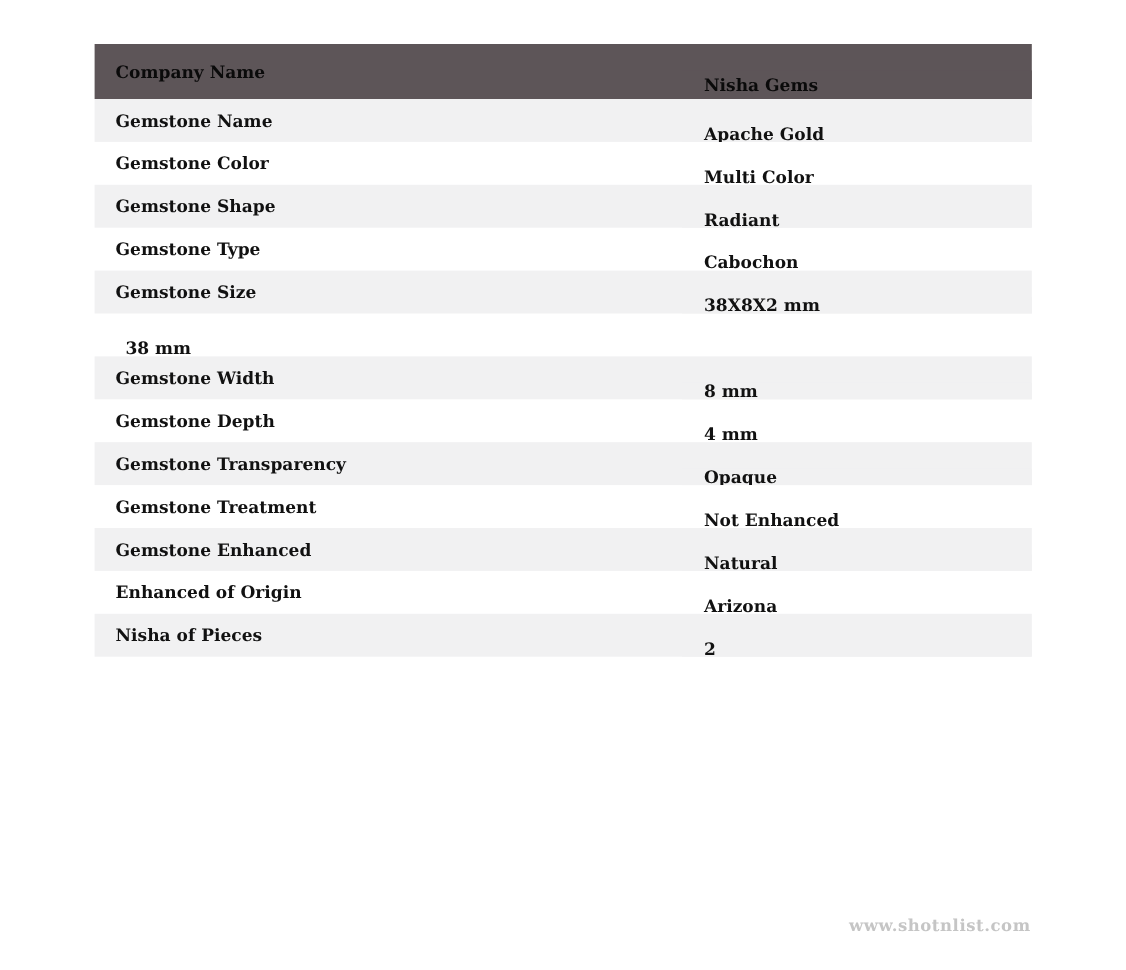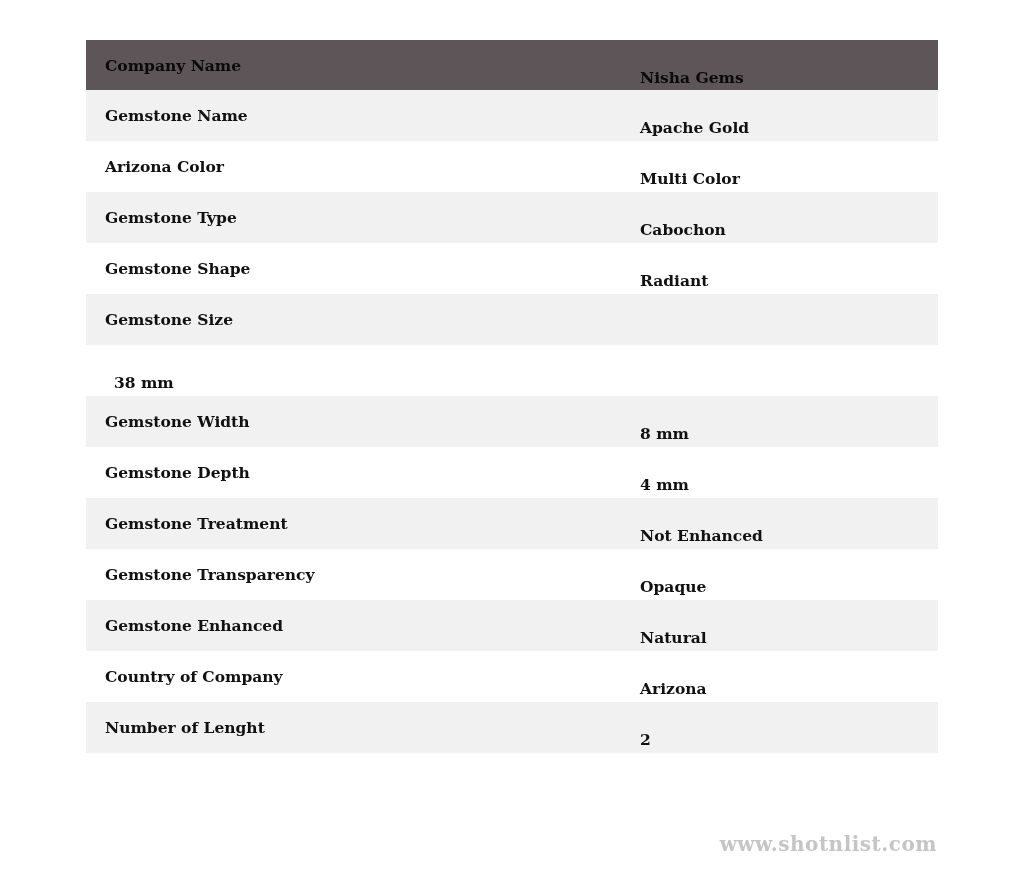--- a/index.html
+++ b/index.html
@@ -12,21 +12,21 @@
     overflow: hidden;
   }
   .spec-table {
     position: absolute;
     left: 86px;
     top: 40px;
     width: 852px;
   }
   .row {
     display: flex;
-    height: 51px;
+    height: 39px;
   }
   .row.header {
     height: 50px;
     background: #5d5558;
   }
   .row.header .cell {
     color: #0a0a0a;
   }
   .row:nth-child(even) {
     background: #f1f1f2;
@@ -52,79 +52,80 @@
     margin-top: 24px;
   }
   
   .row .cell.label { border-right: 0; }
   .row { column-gap: 0; }
   .watermark {
     position: absolute;
     right: 87px;
     top: 832px;
     font-weight: bold;
-    font-size: 20px;
+    font-size: 15px;
     letter-spacing: 0.5px;
     color: #c5c5c5;
   }
 </style>
 </head>
 <body>
 
 <div class="spec-table">
   <div class="row header">
     <div class="cell label">Company Name</div>
     <div class="cell value">Nisha Gems</div>
   </div>
 
   <div class="row">
     <div class="cell label">Gemstone Name</div>
     <div class="cell value">Apache Gold</div>
   </div>
   <div class="row">
-    <div class="cell label">Arizona Color</div>
+    <div class="cell label">Gemstone Color</div>
     <div class="cell value">Multi Color</div>
+  </div>
+  <div class="row">
+    <div class="cell label">Gemstone Shape</div>
+    <div class="cell value">Radiant</div>
   </div>
   <div class="row">
     <div class="cell label">Gemstone Type</div>
     <div class="cell value">Cabochon</div>
   </div>
   <div class="row">
-    <div class="cell label">Gemstone Shape</div>
-    <div class="cell value">Radiant</div>
-  </div>
-  <div class="row">
     <div class="cell label">Gemstone Size</div>
+    <div class="cell value">38X8X2 mm</div>
   </div>
   <div class="row">
     <div class="cell value">38 mm</div>
   </div>
   <div class="row">
     <div class="cell label">Gemstone Width</div>
     <div class="cell value">8 mm</div>
   </div>
   <div class="row">
     <div class="cell label">Gemstone Depth</div>
     <div class="cell value">4 mm</div>
   </div>
   <div class="row">
+    <div class="cell label">Gemstone Transparency</div>
+    <div class="cell value">Opaque</div>
+  </div>
+  <div class="row">
     <div class="cell label">Gemstone Treatment</div>
     <div class="cell value">Not Enhanced</div>
-  </div>
-  <div class="row">
-    <div class="cell label">Gemstone Transparency</div>
-    <div class="cell value">Opaque</div>
   </div>
   <div class="row">
     <div class="cell label">Gemstone Enhanced</div>
     <div class="cell value">Natural</div>
   </div>
   <div class="row">
-    <div class="cell label">Country of Company</div>
+    <div class="cell label">Enhanced of Origin</div>
     <div class="cell value">Arizona</div>
   </div>
   <div class="row">
-    <div class="cell label">Number of Lenght</div>
+    <div class="cell label">Nisha of Pieces</div>
     <div class="cell value">2</div>
   </div>
 </div>
 
 <div class="watermark">www.shotnlist.com</div>
 
 </body></html>

